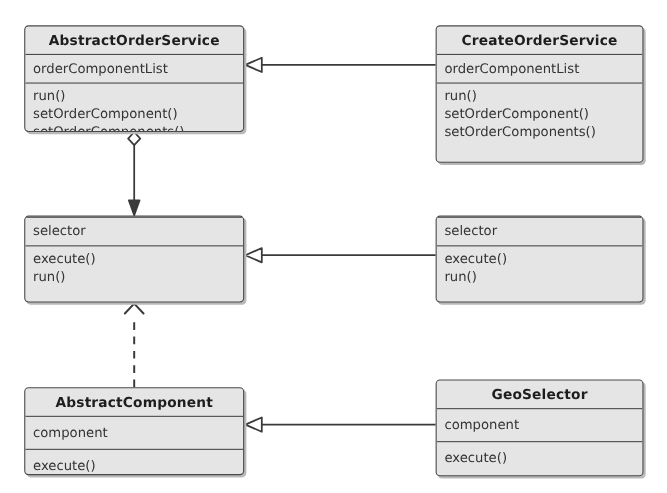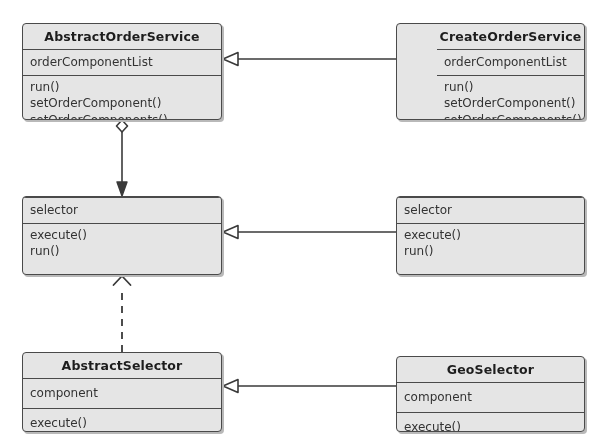--- a/index.html
+++ b/index.html
@@ -114,21 +114,21 @@
       <div class="uml-member">orderComponentList</div>
     </div>
     <div class="uml-sep"></div>
     <div class="uml-compartment">
       <div class="uml-member">run()</div>
       <div class="uml-member">setOrderComponent()</div>
       <div class="uml-member">setOrderComponents()</div>
     </div>
   </div>
 
-  <div class="uml-class" style="left:396px; top:23px; width:189px; height:97px;padding-left:40px;">
+  <div class="uml-class" style="left:396px; top:23px; width:189px; height:125px;">
     <div class="uml-title">CreateOrderService</div>
     <div class="uml-sep"></div>
     <div class="uml-compartment attrs">
       <div class="uml-member">orderComponentList</div>
     </div>
     <div class="uml-sep"></div>
     <div class="uml-compartment">
       <div class="uml-member">run()</div>
       <div class="uml-member">setOrderComponent()</div>
       <div class="uml-member">setOrderComponents()</div>
@@ -153,32 +153,32 @@
       <div class="uml-member">selector</div>
     </div>
     <div class="uml-sep"></div>
     <div class="uml-compartment">
       <div class="uml-member">execute()</div>
       <div class="uml-member">run()</div>
     </div>
   </div>
 
   <div class="uml-class" style="left:22px; top:352px; width:200px; height:80px;">
-    <div class="uml-title">AbstractSelector</div>
+    <div class="uml-title">AbstractComponent</div>
     <div class="uml-sep"></div>
     <div class="uml-compartment attrs" style="padding-top:6px; padding-bottom:6px;">
       <div class="uml-member">component</div>
     </div>
     <div class="uml-sep"></div>
     <div class="uml-compartment" style="padding-top:6px; padding-bottom:6px;">
       <div class="uml-member">execute()</div>
     </div>
   </div>
 
-  <div class="uml-class" style="left:396px; top:356px; width:189px; height:76px;">
+  <div class="uml-class" style="left:396px; top:345px; width:189px; height:88px;">
     <div class="uml-title">GeoSelector</div>
     <div class="uml-sep"></div>
     <div class="uml-compartment attrs" style="padding-top:6px; padding-bottom:6px;">
       <div class="uml-member">component</div>
     </div>
     <div class="uml-sep"></div>
     <div class="uml-compartment" style="padding-top:6px; padding-bottom:6px;">
       <div class="uml-member">execute()</div>
     </div>
   </div>

